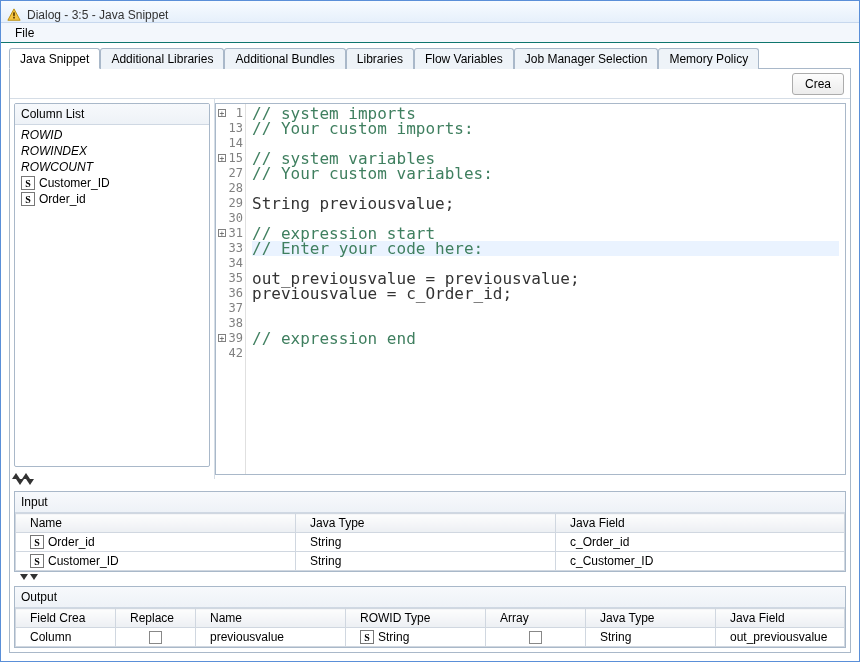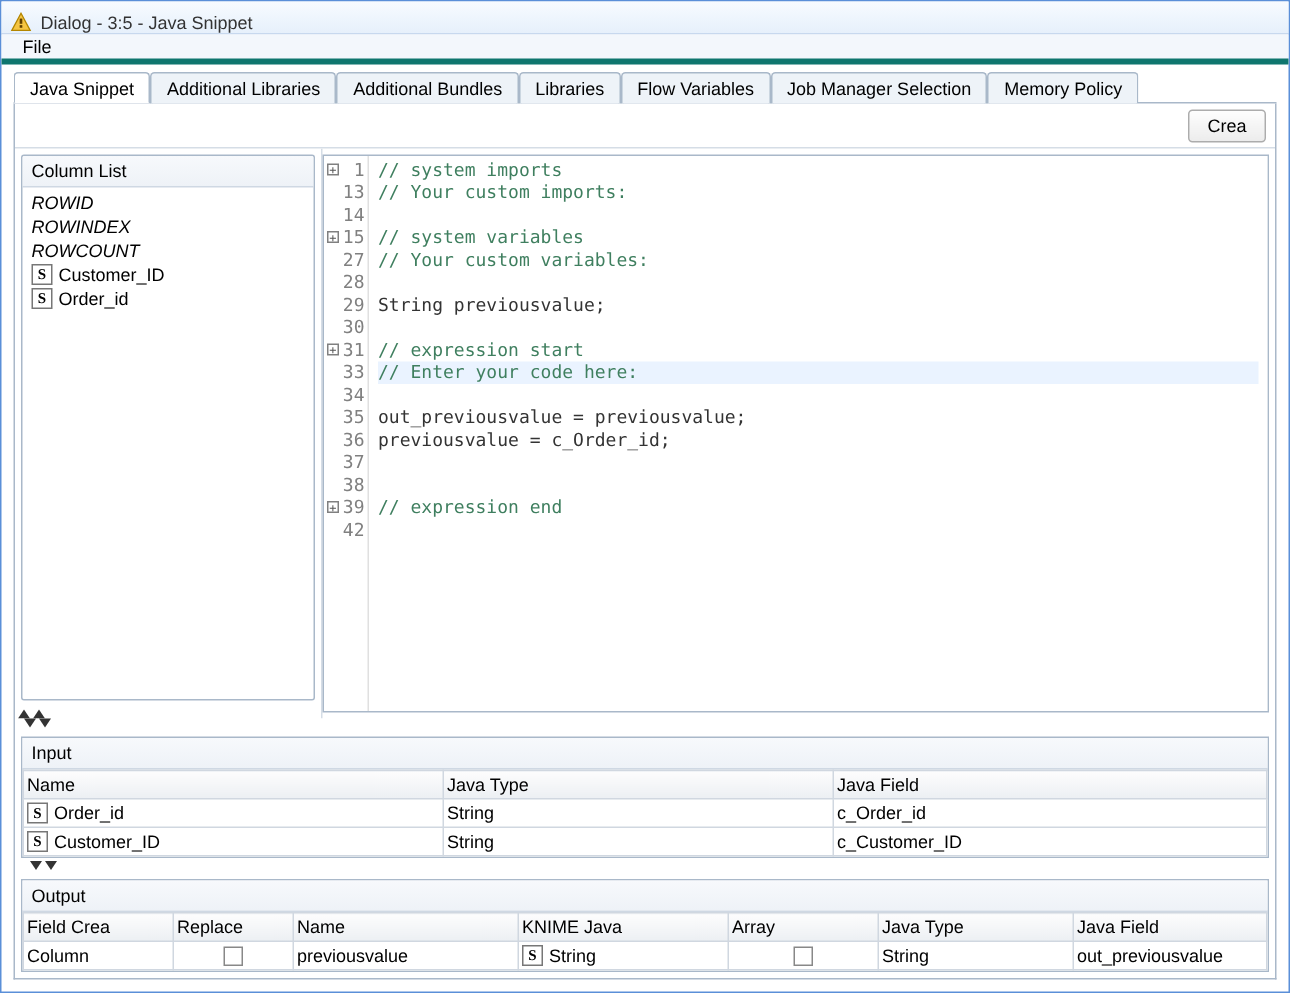--- a/index.html
+++ b/index.html
@@ -1,21 +1,21 @@
 <!DOCTYPE html>
 <html><head>
 <meta charset="utf-8">
 <style>
   * { box-sizing: border-box; margin: 0; padding: 0; }
   body { font-family: "Segoe UI", Tahoma, sans-serif; font-size: 12px; background: #fff; color: #000; overflow: hidden; }
   .window { width: 860px; height: 662px; border: 1px solid #5a8fd8; background: #fff; display: flex; flex-direction: column; }
   .titlebar { height: 22px; background: linear-gradient(to bottom, #f7fbff, #e6f0fb); border-bottom: 1px solid #c7d8ee; display: flex; align-items: flex-end; padding: 0 6px; gap: 6px; }
   .titlebar-icon { width: 14px; height: 14px; }
   .titlebar-text { font-size: 12px; color: #333; }
-  .menubar { height: 20px; background: #f3f7fc; border-bottom: 4px solid #0f766e; display: flex; align-items: center; padding: 0 6px; }
+  .menubar { height: 20px; background: #f3f7fc; border-bottom: 1px solid #0f766e; display: flex; align-items: center; padding: 0 6px; }
   .menu-item { padding: 2px 8px; cursor: default; }
   .content { flex: 1; padding: 4px 8px 8px 8px; display: flex; flex-direction: column; overflow: hidden; }
   .tabs { display: flex; height: 22px; border-bottom: 1px solid #a9b8c9; position: relative; z-index: 2; }
   .tab { padding: 3px 10px; border: 1px solid #a9b8c9; border-bottom: none; background: #eef3f8; margin-right: 0; font-size: 12px; cursor: default; border-top-left-radius: 3px; border-top-right-radius: 3px; position: relative; top: 1px; }
   .tab.active { background: #fff; border-bottom: 1px solid #fff; }
   .panel-body { flex: 1; border: 1px solid #a9b8c9; border-top: none; background: #fff; display: flex; flex-direction: column; overflow: hidden; }
   .top-toolbar { height: 30px; display: flex; justify-content: flex-end; align-items: center; padding: 4px 6px; border-bottom: 1px solid #d5dde6; }
   .btn { background: linear-gradient(to bottom,#fdfdfd,#ececec); border: 1px solid #acacac; border-radius: 3px; padding: 3px 12px; font-size: 12px; cursor: default; }
   .mid-area { display: flex; flex: 1; overflow: hidden; }
   .left-col { width: 205px; display: flex; flex-direction: column; border-right: 1px solid #d5dde6; }
@@ -26,32 +26,32 @@
   .list-item { padding: 1px 2px; display: flex; gap: 4px; font-style: normal; }
   .list-item.it { font-style: italic; }
   .s-icon { width: 14px; height: 14px; border:1px solid #777; display:inline-flex; align-items:center; justify-content:center; font-family:"Times New Roman",serif; font-size:10px; font-weight:bold; background:#fff; font-style:normal; }
   .fv-icon { width:14px; height:14px; border:1px solid #c04040; display:inline-flex; align-items:center; justify-content:center; font-family:"Times New Roman",serif; font-size:9px; font-weight:bold; color:#c04040; background:#fff; font-style:normal; }
   .splitter-marks { height:8px; display:flex; align-items:flex-end; padding-left:2px; gap:2px; }
   .mark { width:0; height:0; border-left:4px solid transparent; border-right:4px solid transparent; border-bottom:6px solid #333; }
   .editor { flex:1; display:flex; overflow:hidden; border:1px solid #a9b8c9; margin:4px 4px 4px 0; }
   .gutter { width:30px; background:#fff; border-right:1px solid #e0e0e0; text-align:right; padding:2px 0; font-family:Consolas,monospace; font-size:12px; color:#808080; }
   .gutter .gl { padding-right:2px; height:15px; line-height:15px; position:relative; }
   .fold { position:absolute; left:2px; top:3px; width:8px; height:8px; border:1px solid #808080; font-size:8px; line-height:7px; text-align:center; color:#555; background:#fff; }
-  .code { flex:1; padding:2px 6px; font-family:Consolas,monospace; font-size:12px; line-height:15px; white-space:pre; background:#fff; overflow:hidden; }
+  .code { flex:1; padding:2px 6px; font-family:Consolas,monospace; font-size:16px; line-height:15px; white-space:pre; background:#fff; overflow:hidden; }
   .code .c { color:#3f7f5f; }
   .code .d { color:#333; }
   .code-line { height:15px; }
   .code-line.hl { background:#eaf3ff; }
   .tables { padding: 0 4px 4px 4px; }
   .table-group { border:1px solid #a9b8c9; margin-top:4px; }
   .table-title { background:linear-gradient(to bottom,#f7f9fc,#eef2f7); border-bottom:1px solid #cfd8e3; padding:3px 6px; }
   .splitter-marks-h { height:8px; display:flex; padding-left:6px; gap:2px; }
   .splitter-marks-h .mark { border-bottom:none; border-top:6px solid #333; }
   table.grid { width:100%; border-collapse:collapse; }
-  table.grid th, table.grid td { border:1px solid #d0d7e0; padding:2px 2px; text-align:left; font-size:12px; background:#fff; height:19px; }
+  table.grid th, table.grid td { border:1px solid #d0d7e0; padding:2px 14px; text-align:left; font-size:12px; background:#fff; height:19px; }
   table.grid th { background:linear-gradient(to bottom,#fdfdfd,#eceff3); font-weight:normal; }
   .cell-flex { display:flex; align-items:center; gap:4px; }
   .chk { width:13px; height:13px; border:1px solid #888; background:#fff; margin:0 auto; display:block; }
 </style>
 </head>
 <body>
 
 <div class="window">
 
   <div class="titlebar">
@@ -182,21 +182,21 @@
             <div class="mark"></div>
           </div>
         <div class="table-group">
           <div class="table-title">Output</div>
           <table class="grid">
             <tbody>
                 <tr>
               <th style="width:100px">Field Crea</th>
               <th style="width:80px">Replace</th>
               <th style="width:150px">Name</th>
-              <th style="width:140px">KNIME Java</th>
+              <th style="width:140px">ROWID Type</th>
               <th style="width:100px">Array</th>
               <th style="width:130px">Java Type</th>
               <th>Java Field</th>
             </tr>
             <tr>
               <td>Column</td>
               <td style="text-align:center">
                     <span class="chk"></span>
                   </td>
               <td>previousvalue</td>

